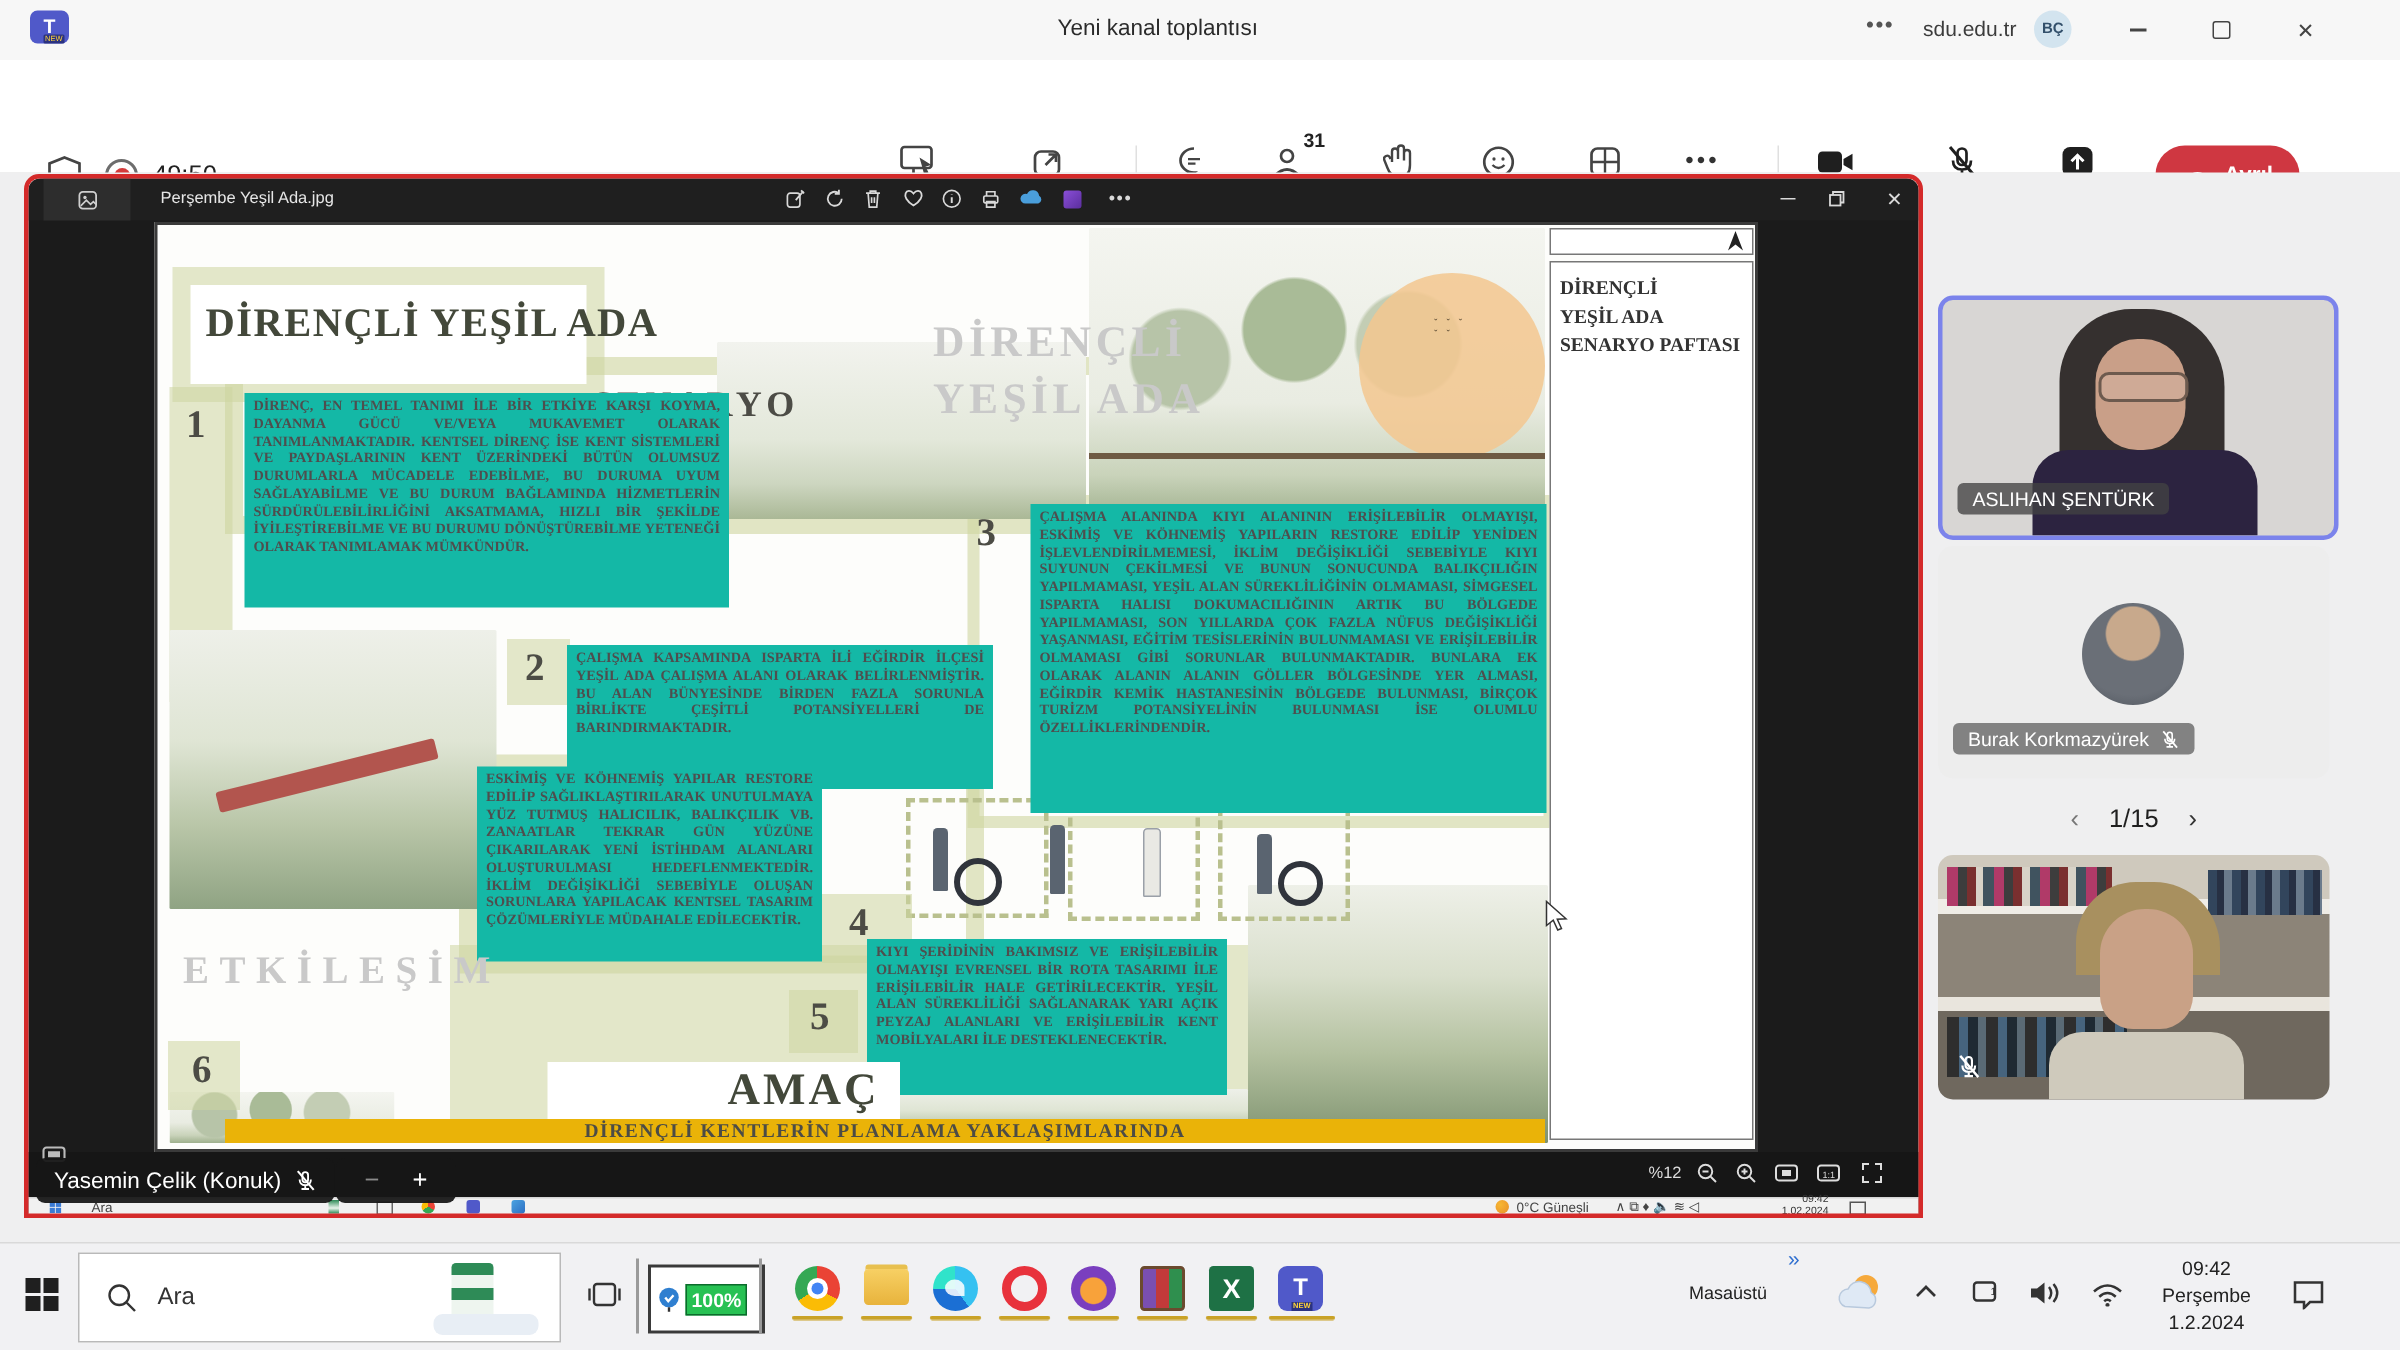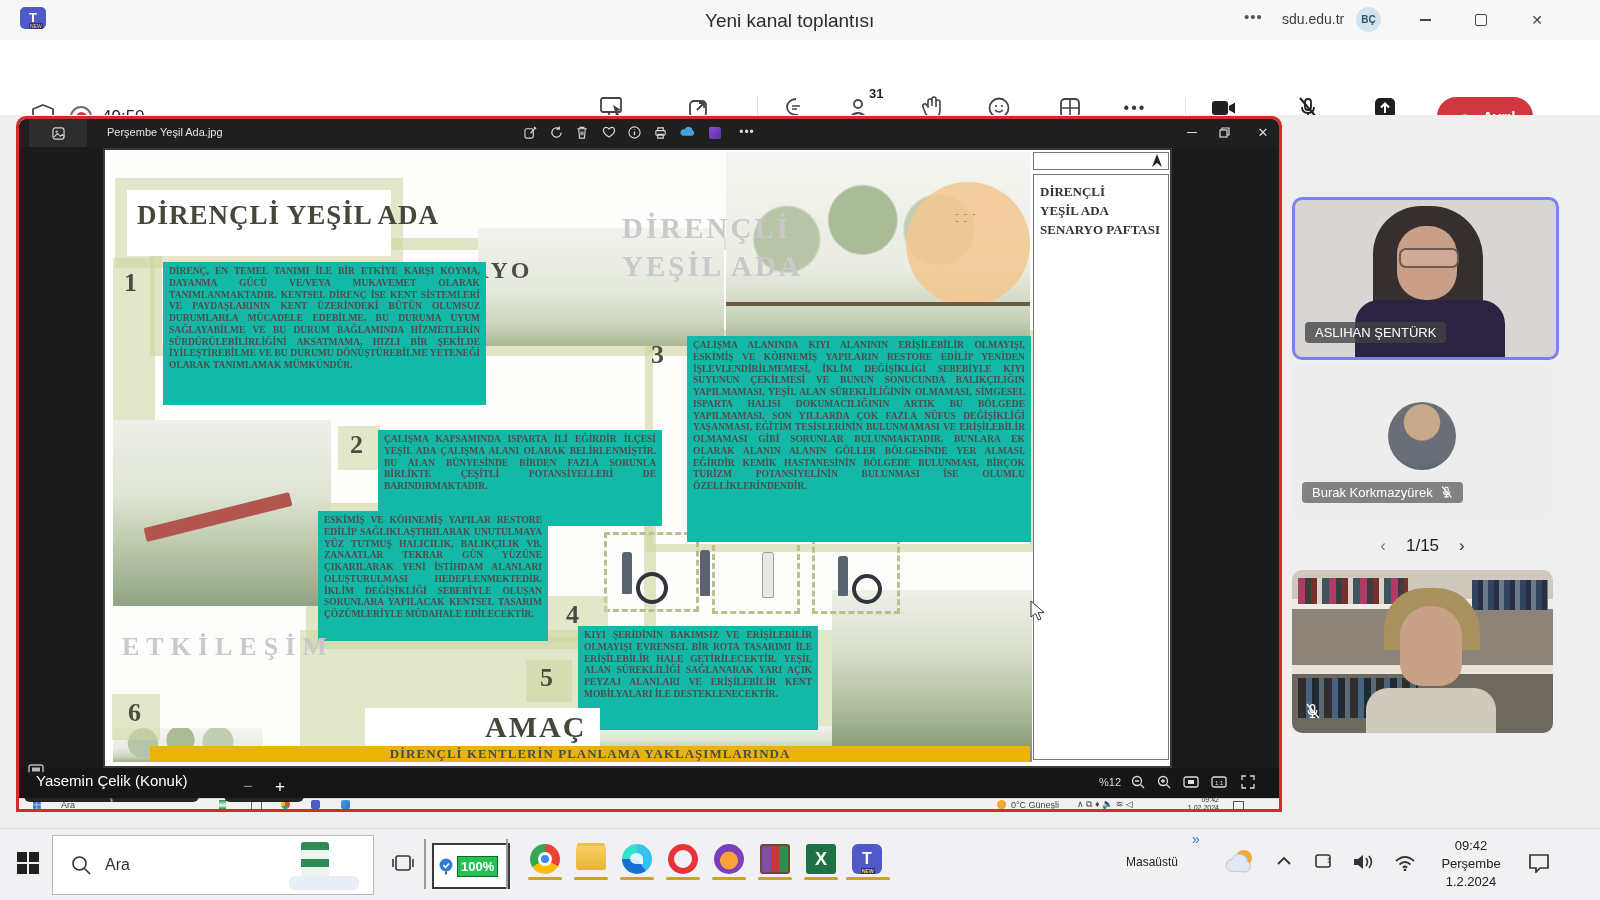--- a/index.html
+++ b/index.html
@@ -1,21 +1,21 @@
 <!DOCTYPE html>
 <html><head>
 <meta charset="utf-8">
 <style>
   html,body{margin:0;padding:0;}
   body{width:1600px;height:900px;position:relative;overflow:hidden;
        font-family:"Liberation Sans",sans-serif;background:#efeff0;}
   .abs{position:absolute;}
   
   .titlebar{left:0;top:0;width:1600px;height:40px;background:#f7f7f7;border-bottom:1px solid #e3e3e3;}
-  .win-title{font-size:19px;color:#2b2b2b;}
+  .win-title{font-size:15px;color:#2b2b2b;}
   .ctl{font-size:14px;color:#444;width:46px;height:40px;display:flex;align-items:center;justify-content:center;}
   
   .toolbar{left:0;top:40px;width:1600px;height:75px;background:#ffffff;border-bottom:1px solid #e0e0e0;}
   .tb-item{display:flex;flex-direction:column;align-items:center;gap:4px;color:#424242;}
   .tb-label{font-size:12.5px;color:#424242;white-space:nowrap;}
   .tb-divider{width:1px;background:#e0e0e0;}
   .pill{border-radius:20px;display:flex;align-items:center;justify-content:center;gap:8px;color:#fff;font-weight:bold;font-size:15px;}
   .chev{width:8px;height:8px;border-right:1.6px solid #555;border-bottom:1.6px solid #555;transform:rotate(45deg);}
   
   .stage{left:0;top:115px;width:1600px;height:713px;background:#efeff0;}
@@ -38,21 +38,21 @@
      radial-gradient(circle at 20% 45%, #b7c4a8 0 12%, transparent 13%),
      radial-gradient(circle at 45% 35%, #a9bb97 0 16%, transparent 17%),
      radial-gradient(circle at 70% 40%, #c3cdb4 0 14%, transparent 15%),
      linear-gradient(180deg,#f4f5f0 0%,#e9ece2 60%,#c9d3ba 85%,#9fb08d 100%);}
   .r-perg{background:linear-gradient(180deg,#eef0e8 0%,#d9dfcc 35%,#b4c1a0 65%,#7e926f 100%);}
   .dashbox{border:3px dashed #b9c08e;box-sizing:border-box;}
   .fig{background:#5a6470;border-radius:3px 3px 1px 1px;}
   
   .tile{border-radius:10px;overflow:hidden;}
   .name-badge{background:rgba(66,66,66,0.78);color:#fff;font-size:13px;border-radius:4px;
-              padding:3px 10px;display:flex;align-items:flex-start;gap:7px;white-space:nowrap;}
+              padding:3px 10px;display:flex;align-items:flex-end;gap:7px;white-space:nowrap;}
   .pg-arrow{color:#777;font-size:17px;}
   
   .dark-label{background:rgba(22,22,22,0.94);color:#fff;border-radius:6px;display:flex;align-items:center;}
   
   .taskbar{left:0;top:828px;width:1600px;height:72px;background:#f1f1f3;border-top:1px solid #d9d9d9;}
   .tb-underline{position:absolute;height:3px;background:#c9a227;border-radius:2px;}
   .tray-txt{font-size:12px;color:#222;}
   .itb{font-size:9px;color:#444;}
   svg{display:block;}
 </style>
@@ -374,21 +374,21 @@
     <div>09:42</div>
     <div>1.02.2024</div>
   </div>
   <div class="abs" style="left:1214px;top:2px;width:9px;height:7px;border:1px solid #555;"></div>
 </div>
 
 <svg class="abs" style="left:28px;top:764px;" width="16" height="12" viewBox="0 0 16 12">
     <rect x="1" y="1" width="14" height="9" rx="2" fill="none" stroke="#bbb" stroke-width="1.4"></rect>
     <rect x="4" y="3.5" width="8" height="4" fill="#bbb"></rect>
   </svg>
-<div class="abs dark-label" style="left:24px;top:772px;height:30px;padding:0 12px;gap:9px;flex-direction:column;">
+<div class="abs dark-label" style="left:24px;top:772px;height:30px;padding:0 12px;gap:9px;">
   <span style="font-size:15px;">Yasemin Çelik (Konuk)</span>
   <svg width="15" height="16" viewBox="0 0 24 24">
       <rect x="9" y="3" width="6" height="11" rx="3" fill="none" stroke="#fff" stroke-width="2"></rect>
       <path d="M6 11 q0 6 6 6 t6-6 M12 17 v4 M8 21 h8" fill="none" stroke="#fff" stroke-width="2"></path>
       <path d="M4 2 L21 22" stroke="#fff" stroke-width="2.2"></path>
     </svg>
 </div>
 <div class="abs dark-label" style="left:224px;top:772px;width:80px;height:30px;justify-content:center;gap:22px;">
   <span style="color:#8a8a8a;font-size:17px;">−</span>
   <span style="color:#fff;font-size:17px;">+</span>

